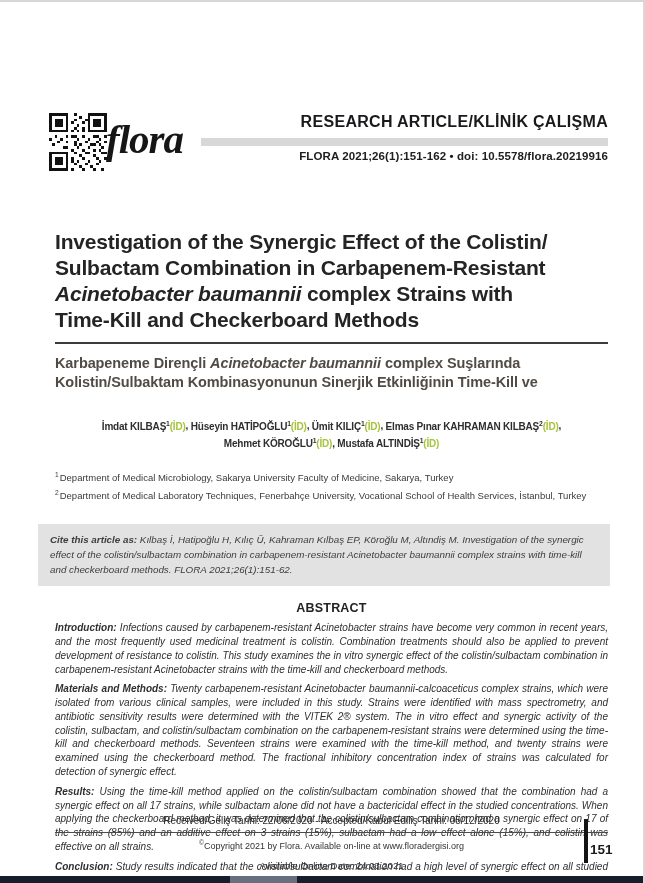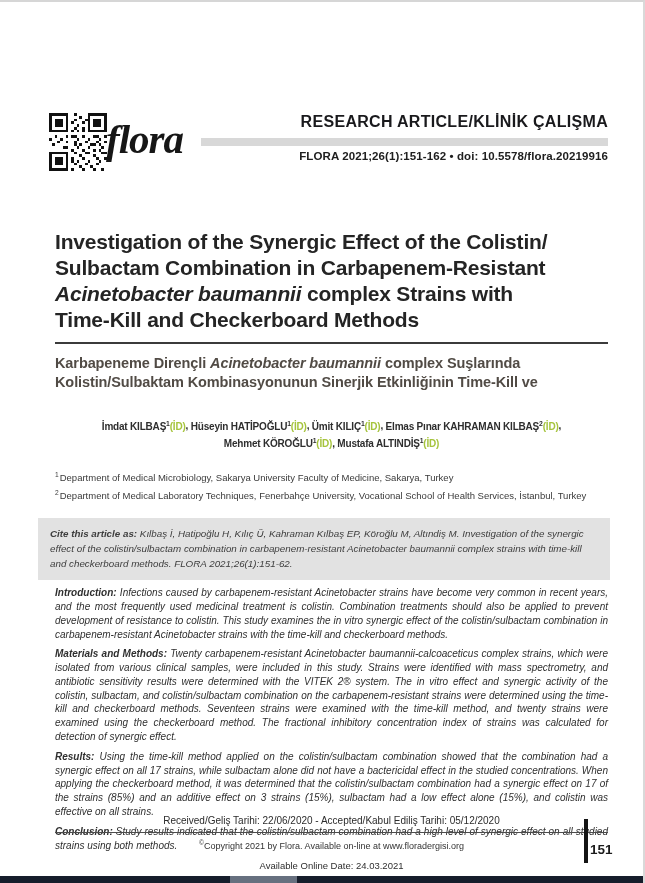--- a/index.html
+++ b/index.html
@@ -60,21 +60,21 @@
     margin-top: 25px; text-align: center;
     font-size: 10px; line-height: 1.7; font-weight: 700;
     color: #2e2e2e; letter-spacing: -0.2px;
   }
   .authors sup { font-size: 68%; }
   .id-badge { color: #a6c43d; font-weight: 700; }
   .affiliations { margin-top: 17px; font-size: 9.5px; line-height: 1.75; color: #3a3a3a; }
   .affiliation sup { font-size: 70%; margin-right: 1px; }
 
   .cite-box {
-    margin-top: 13px; margin-left: -17px; margin-right: -2px;
+    margin-top: 19px; margin-left: -17px; margin-right: -2px;
     background: #e2e2e2; padding: 8px 12px 9px 12px;
     font-style: italic; font-size: 9.8px; line-height: 1.55; color: #3d3d3d;
   }
   .cite-box b { font-weight: 700; }
 
   .abstract-heading {
     margin-top: 15px; text-align: center;
     font-size: 12.5px; font-weight: 800; color: #222; letter-spacing: 0.2px;
   }
   .abstract-body { }
@@ -152,20 +152,21 @@
     <div class="affiliations">
         <div class="affiliation"><sup>1</sup>Department of Medical Microbiology, Sakarya University Faculty of Medicine, Sakarya, Turkey</div>
         <div class="affiliation"><sup>2</sup>Department of Medical Laboratory Techniques, Fenerbahçe University, Vocational School of Health Services, İstanbul, Turkey</div>
       </div>
 
     <div class="cite-box">
       <b>Cite this article as:</b>
       <span>Kılbaş İ, Hatipoğlu H, Kılıç Ü, Kahraman Kılbaş EP, Köroğlu M, Altındiş M. Investigation of the synergic effect of the colistin/sulbactam combination in carbapenem-resistant Acinetobacter baumannii complex strains with time-kill and checkerboard methods. FLORA 2021;26(1):151-62.</span>
     </div>
 
+    <div class="abstract-heading">ABSTRACT</div>
     <div class="abstract-body">
         <p class="abs-para"><span class="abs-label">Introduction:</span> Infections caused by carbapenem-resistant Acinetobacter strains have become very common in recent years, and the most frequently used medicinal treatment is colistin. Combination treatments should also be applied to prevent development of resistance to colistin. This study examines the in vitro synergic effect of the colistin/sulbactam combination in carbapenem-resistant Acinetobacter strains with the time-kill and checkerboard methods.</p>
         <p class="abs-para"><span class="abs-label">Materials and Methods:</span> Twenty carbapenem-resistant Acinetobacter baumannii-calcoaceticus complex strains, which were isolated from various clinical samples, were included in this study. Strains were identified with mass spectrometry, and antibiotic sensitivity results were determined with the VITEK 2® system. The in vitro effect and synergic activity of the colistin, sulbactam, and colistin/sulbactam combination on the carbapenem-resistant strains were determined using the time-kill and checkerboard methods. Seventeen strains were examined with the time-kill method, and twenty strains were examined using the checkerboard method. The fractional inhibitory concentration index of strains was calculated for detection of synergic effect.</p>
         <p class="abs-para"><span class="abs-label">Results:</span> Using the time-kill method applied on the colistin/sulbactam combination showed that the combination had a synergic effect on all 17 strains, while sulbactam alone did not have a bactericidal effect in the studied concentrations. When applying the checkerboard method, it was determined that the colistin/sulbactam combination had a synergic effect on 17 of the strains (85%) and an additive effect on 3 strains (15%), sulbactam had a low effect alone (15%), and colistin was effective on all strains.</p>
         <p class="abs-para"><span class="abs-label">Conclusion:</span> Study results indicated that the colistin/sulbactam combination had a high level of synergic effect on all studied strains using both methods.</p>
       </div>
 
   </div>
 
   <div class="footer">

